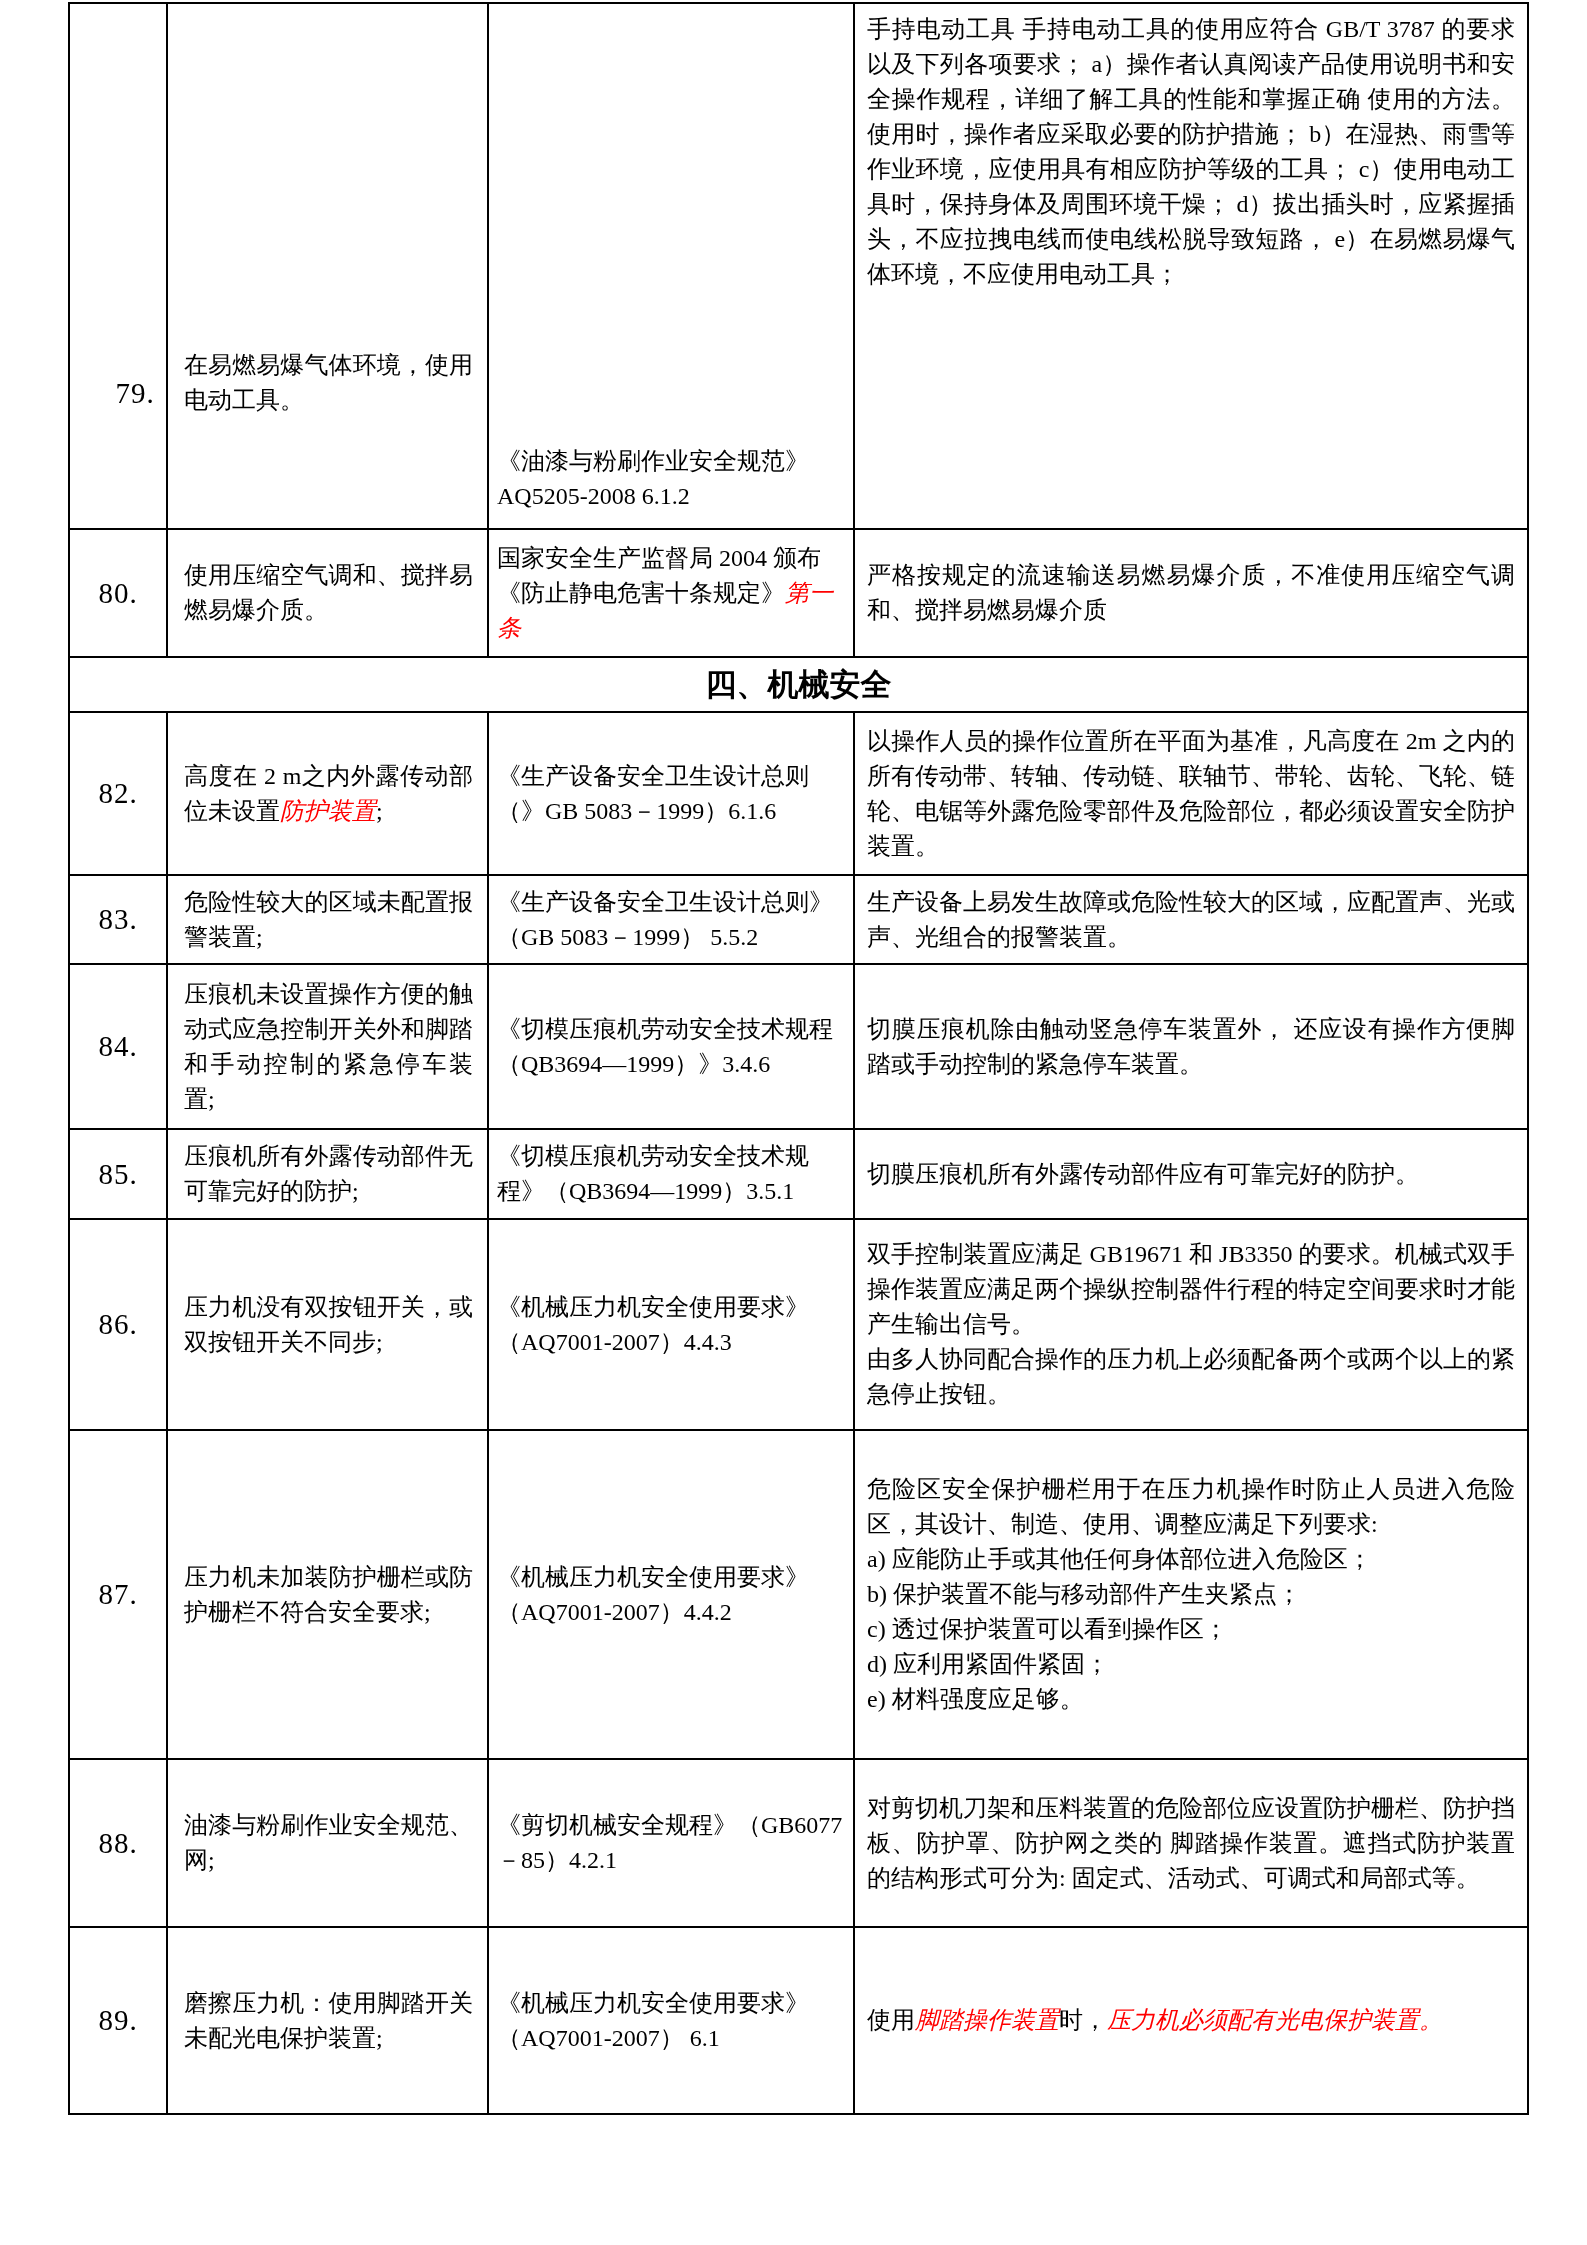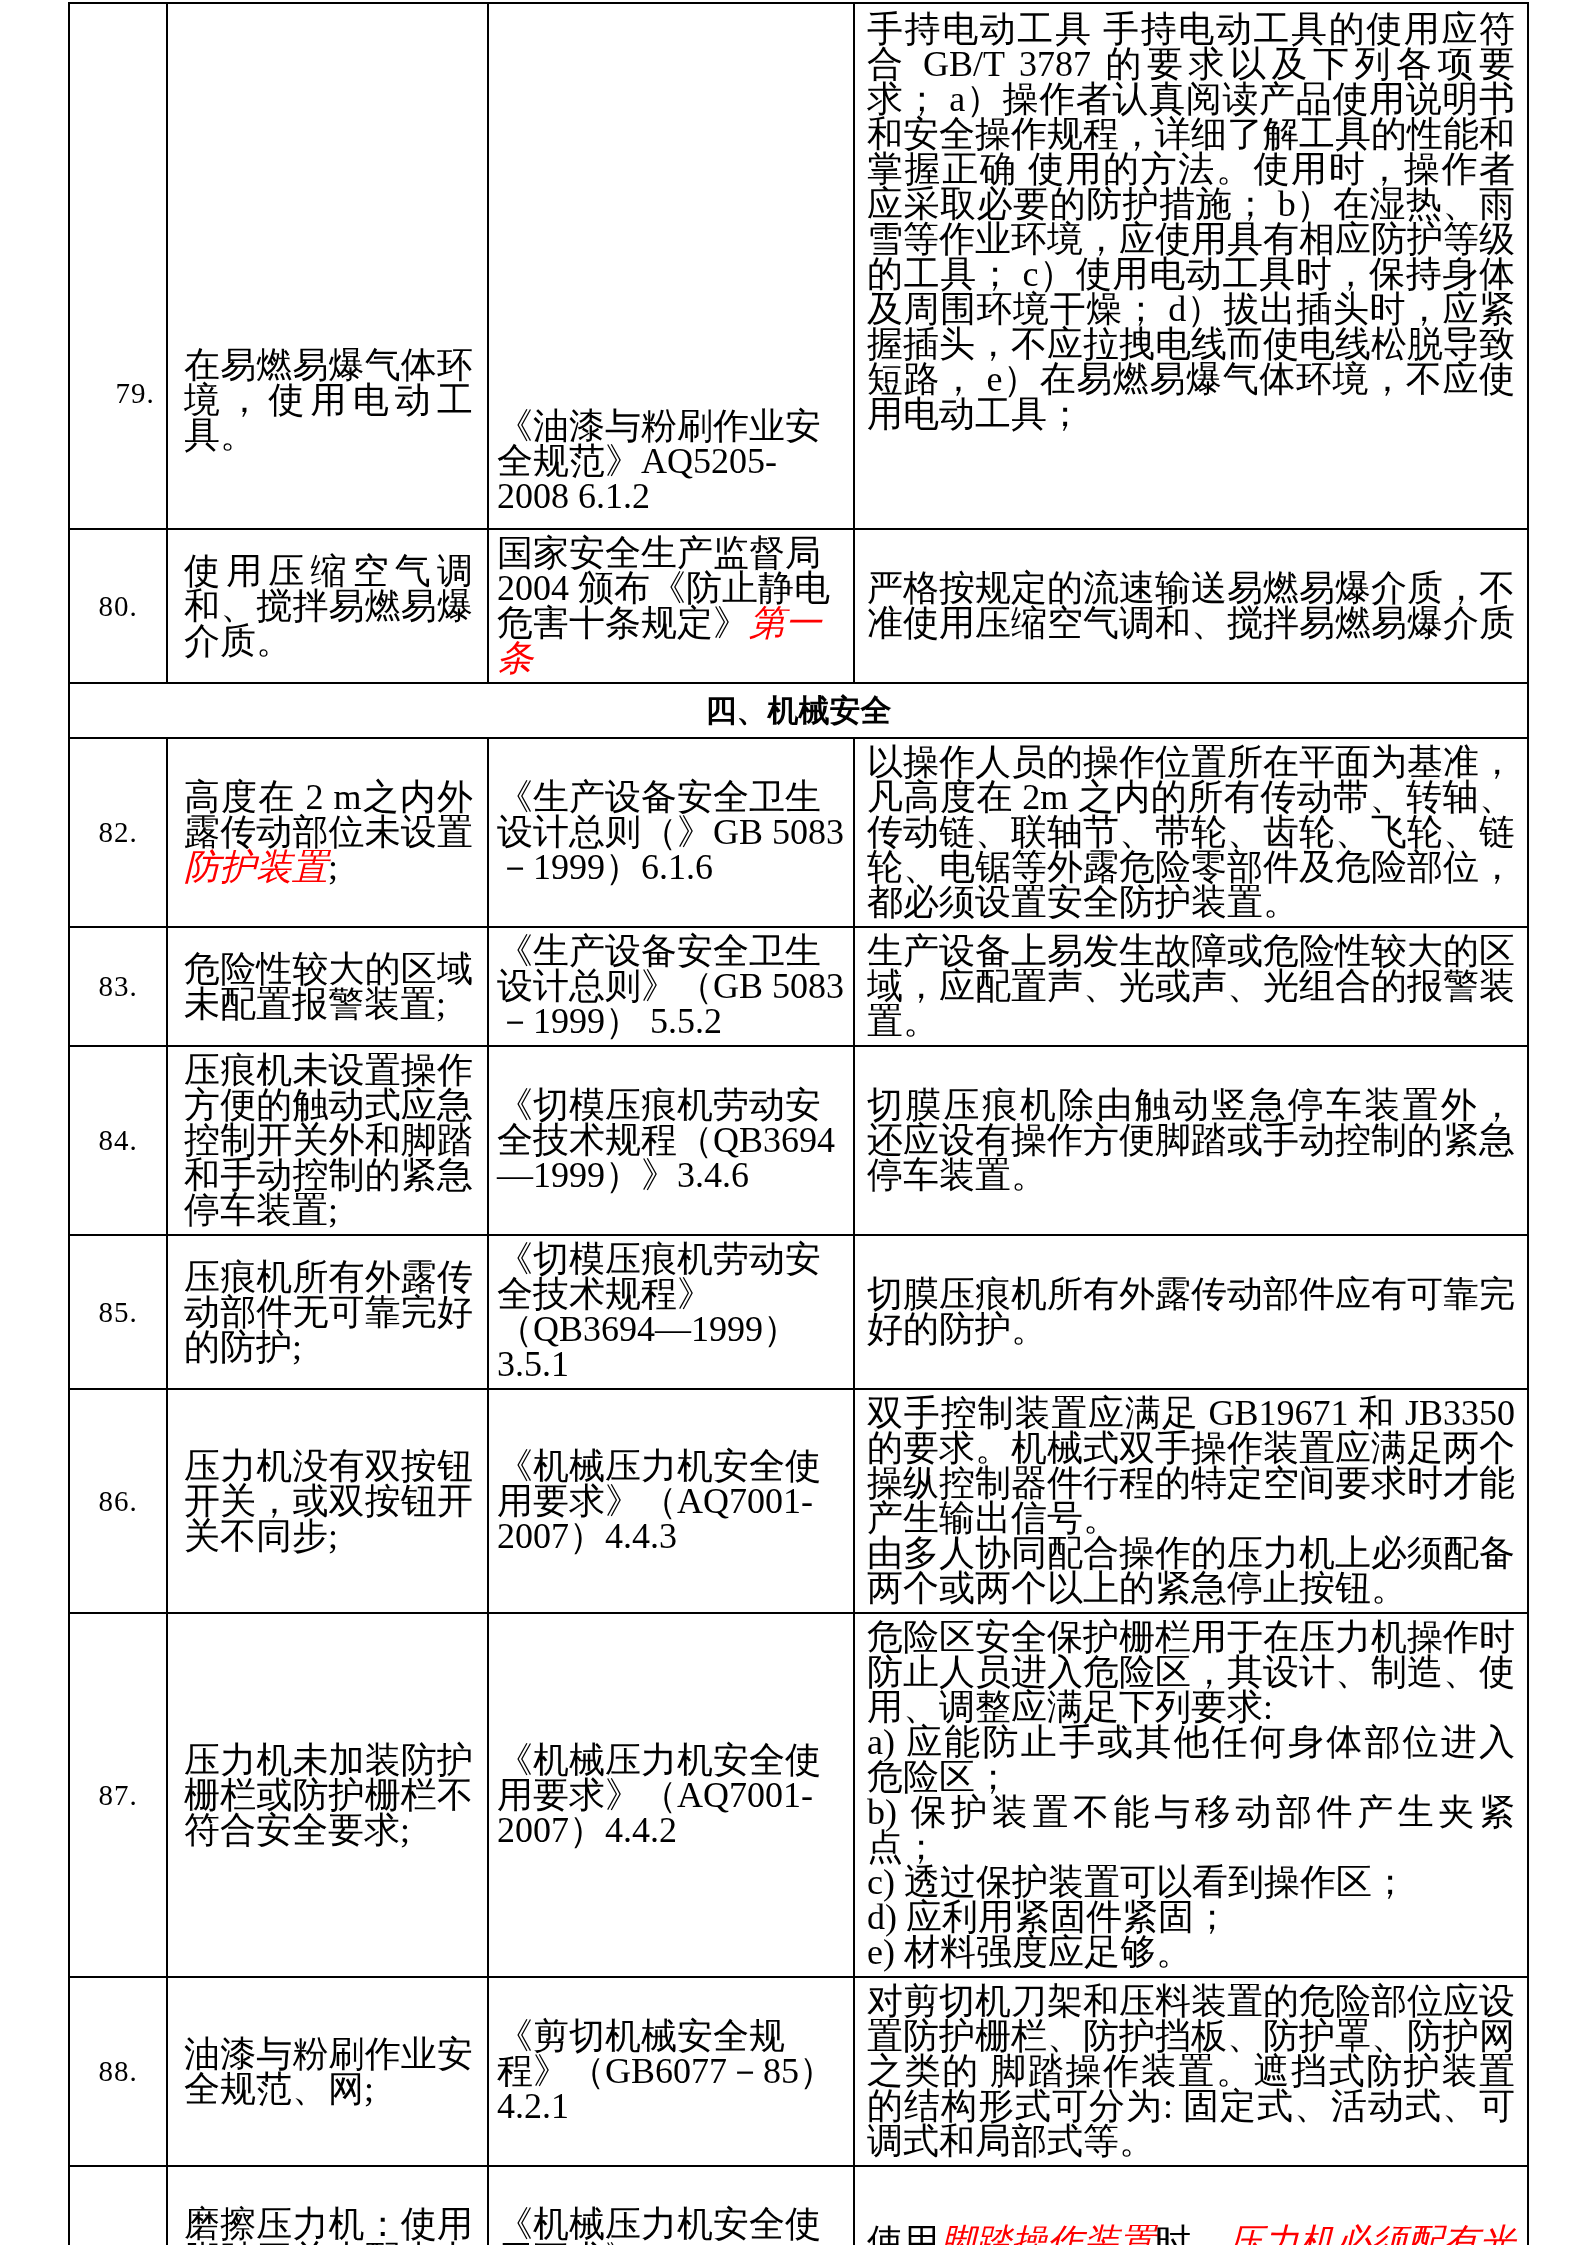--- a/index.html
+++ b/index.html
@@ -12,21 +12,21 @@
   }
   .page { position: relative; width: 1587px; height: 2245px; overflow: hidden; }
   table.doc {
     position: absolute; left: 68px; top: 2px;
     width: 1459px;
     border-collapse: collapse; table-layout: fixed;
     background: #fff;
   }
   td {
     border: 2px solid #000;
-    font-size: 36px; line-height: 35px;
+    font-size: 24px; line-height: 35px;
     vertical-align: middle;
     overflow: hidden;
   }
   .c-num {
     text-align: center;
     font-size: 29px;
     letter-spacing: 1px;
   }
   .c-desc { padding: 6px 14px 6px 16px; text-align: justify; white-space: pre-wrap; }
   .c-ref  { padding: 6px 8px;  text-align: left;    white-space: pre-wrap; }

